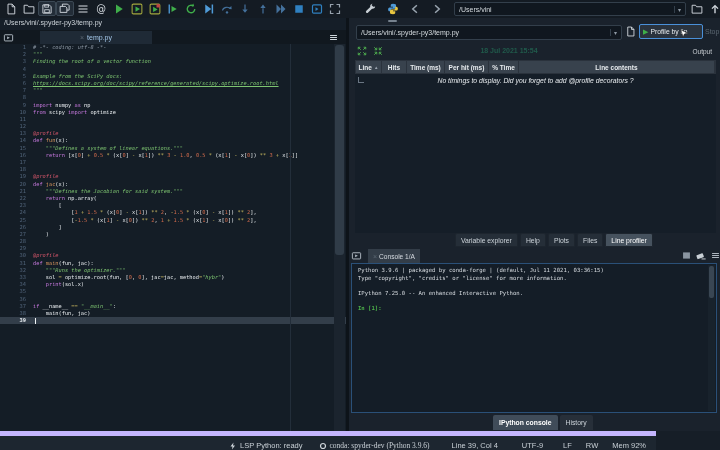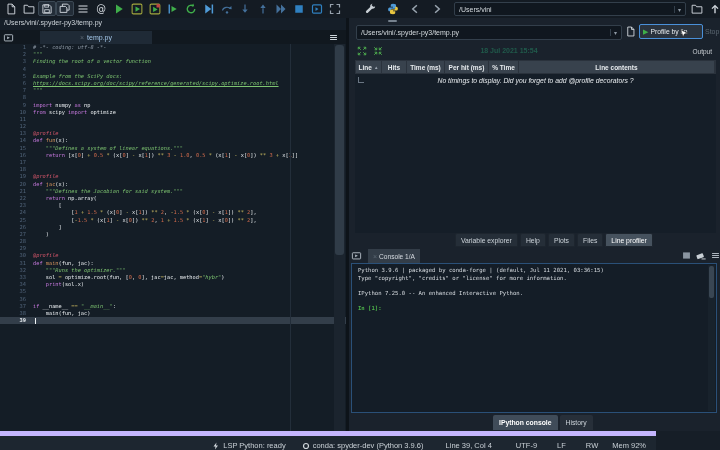--- a/index.html
+++ b/index.html
@@ -452,38 +452,38 @@
   <div id="statusbar">
     <div id="status-items">
         <div class="st-item" style="margin-left: 0px;">
           <span>
             <svg viewBox="0 0 16 16">
               <path d="M9 1L3 9h4l-1 6 6-8H8z" fill="currentColor"></path>
             </svg>
           </span>
           <span>LSP Python: ready</span>
         </div>
-        <div class="st-item" style="margin-left: 16px;">
+        <div class="st-item" style="margin-left: 16px; font-family: Liberation Serif, serif;">
           <span>
             <svg viewBox="0 0 16 16">
               <circle cx="8" cy="8" r="5" fill="none" stroke="currentColor" stroke-width="2.4"></circle>
             </svg>
           </span>
           <span>conda: spyder-dev (Python 3.9.6)</span>
         </div>
         <div class="st-item" style="margin-left: 22px;">
           <span>Line 39, Col 4</span>
         </div>
         <div class="st-item" style="margin-left: 24px;">
           <span>UTF-9</span>
         </div>
         <div class="st-item" style="margin-left: 20px;">
           <span>LF</span>
         </div>
-        <div class="st-item" style="margin-left: 20px;">
+        <div class="st-item" style="margin-left: 14px;">
           <span>RW</span>
         </div>
         <div class="st-item" style="margin-left: 14px;">
           <span>Mem 92%</span>
         </div>
       </div>
   </div>
 
   <div id="mouse-cursor">
       <svg viewBox="0 0 16 16">

